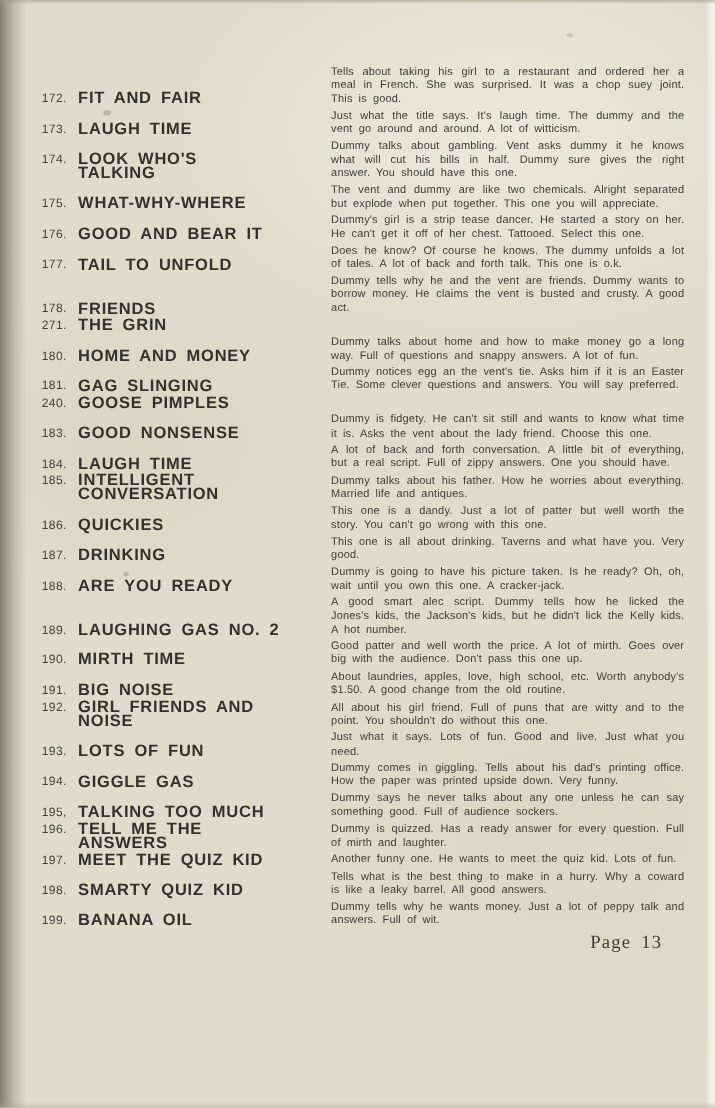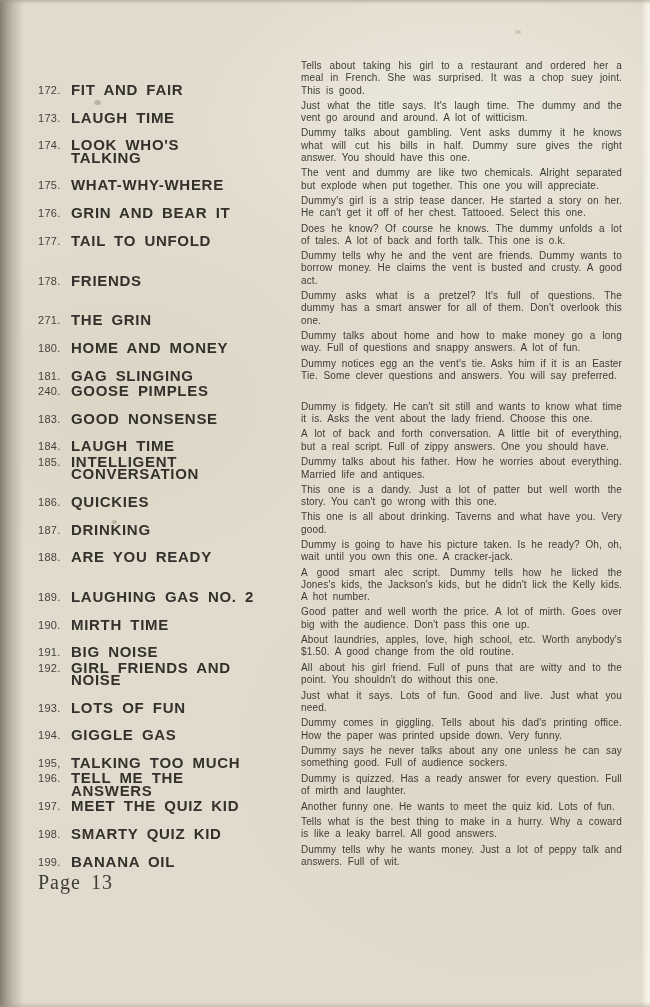--- a/index.html
+++ b/index.html
@@ -64,23 +64,23 @@
   }
   .desc {
     flex: 1;
     font-size: 10px; line-height: 12.3px;
     color: #3e3b35;
     text-align: justify;
     word-spacing: 2.6px; letter-spacing: 0.15px;
   }
   .pagenum {
     font-family: "Liberation Serif", serif;
-    font-size: 20px; letter-spacing: 1px; word-spacing: 4px;
+    font-size: 17px; letter-spacing: 1px; word-spacing: 4px;
     color: #3f3d38;
-    text-align: left;
+    text-align: right;
     margin-top: 3px;
     padding-right: 20px;
   }
 </style>
 </head>
 <body>
 
 <div class="page">
   <div class="edge-top"></div>
   <div class="edge-left"></div>
@@ -120,21 +120,21 @@
     <div class="entry-left">
       <span class="num">175.</span>
       <span class="title">WHAT-WHY-WHERE</span>
     </div>
     <div class="desc">The vent and dummy are like two chemicals. Alright separated but explode when put together. This one you will appreciate.</div>
   </div>
 
   <div class="entry">
     <div class="entry-left">
       <span class="num">176.</span>
-      <span class="title">GRIN AND BEAR IT</span>
+      <span class="title">GOOD AND BEAR IT</span>
     </div>
     <div class="desc">Dummy's girl is a strip tease dancer. He started a story on her. He can't get it off of her chest. Tattooed. Select this one.</div>
   </div>
 
   <div class="entry">
     <div class="entry-left">
       <span class="num">177.</span>
       <span class="title">TAIL TO UNFOLD</span>
     </div>
     <div class="desc">Does he know? Of course he knows. The dummy unfolds a lot of tales. A lot of back and forth talk. This one is o.k.</div>
@@ -146,21 +146,20 @@
       <span class="title">FRIENDS</span>
     </div>
     <div class="desc">Dummy tells why he and the vent are friends. Dummy wants to borrow money. He claims the vent is busted and crusty. A good act.</div>
   </div>
 
   <div class="entry">
     <div class="entry-left">
       <span class="num">271.</span>
       <span class="title">THE GRIN</span>
     </div>
-    <div class="desc">Dummy asks what is a pretzel? It's full of questions. The dummy has a smart answer for all of them. Don't overlook this one.</div>
   </div>
 
   <div class="entry">
     <div class="entry-left">
       <span class="num">180.</span>
       <span class="title">HOME AND MONEY</span>
     </div>
     <div class="desc">Dummy talks about home and how to make money go a long way. Full of questions and snappy answers. A lot of fun.</div>
   </div>
 

